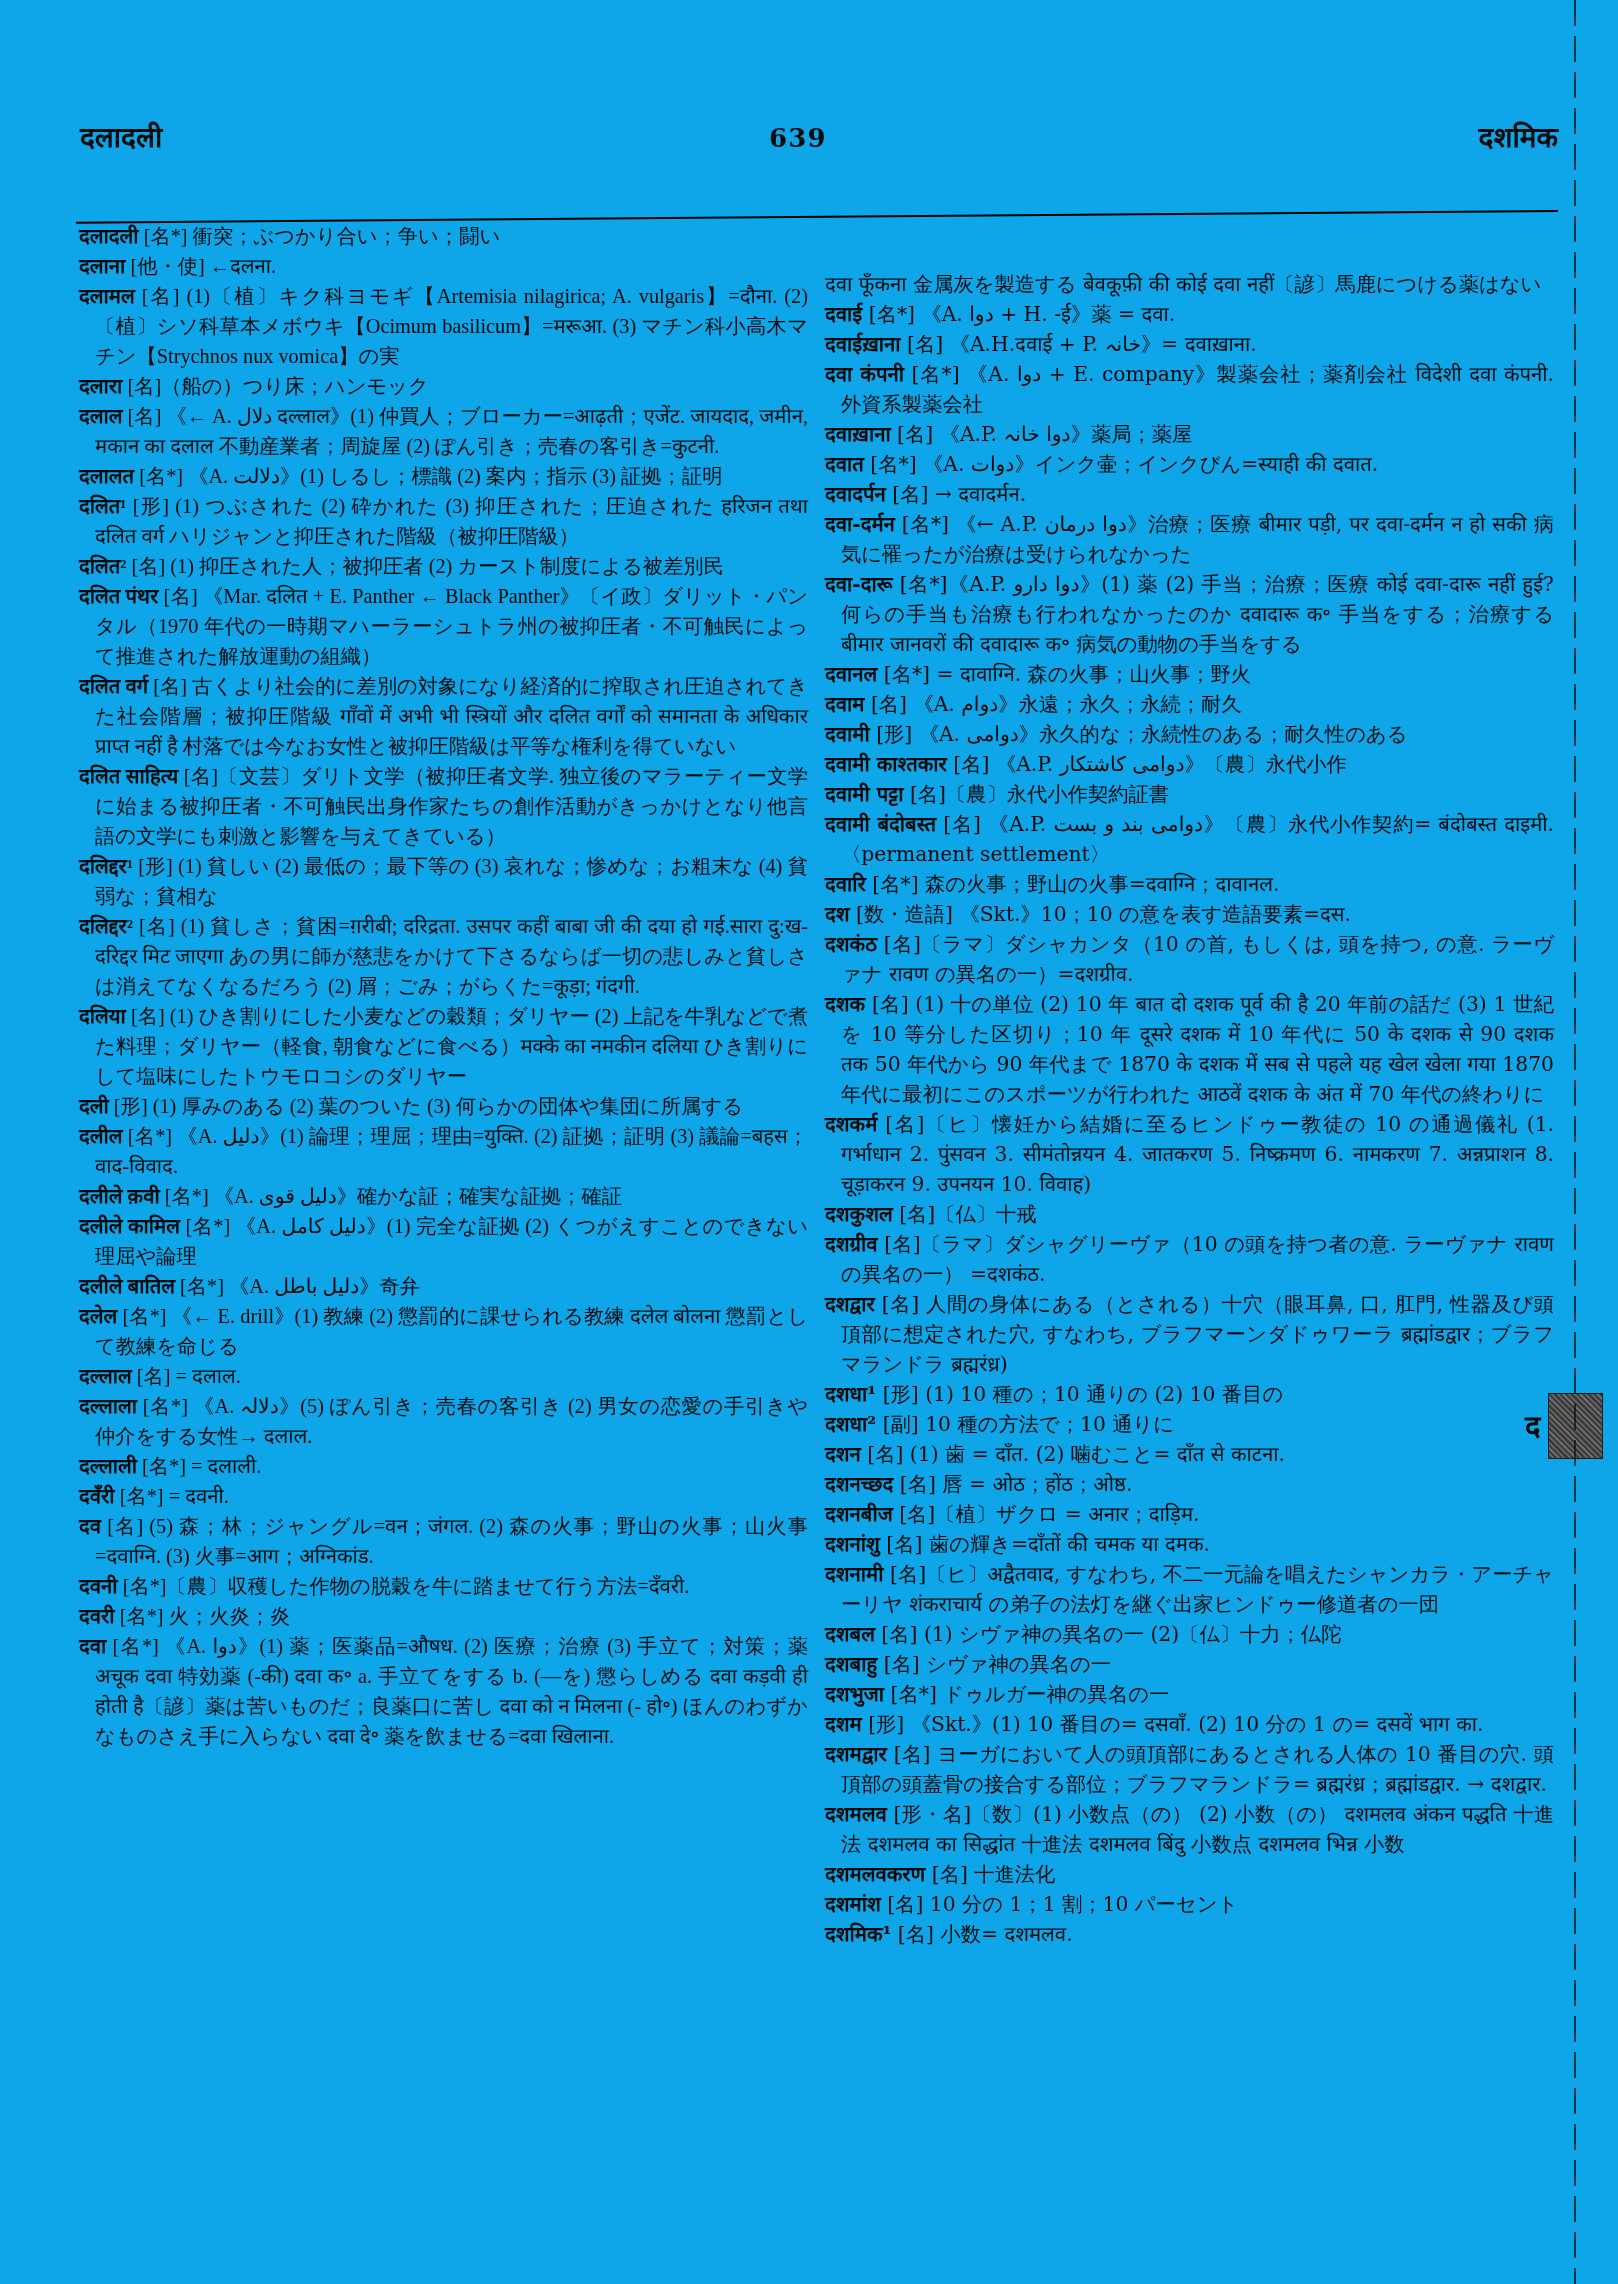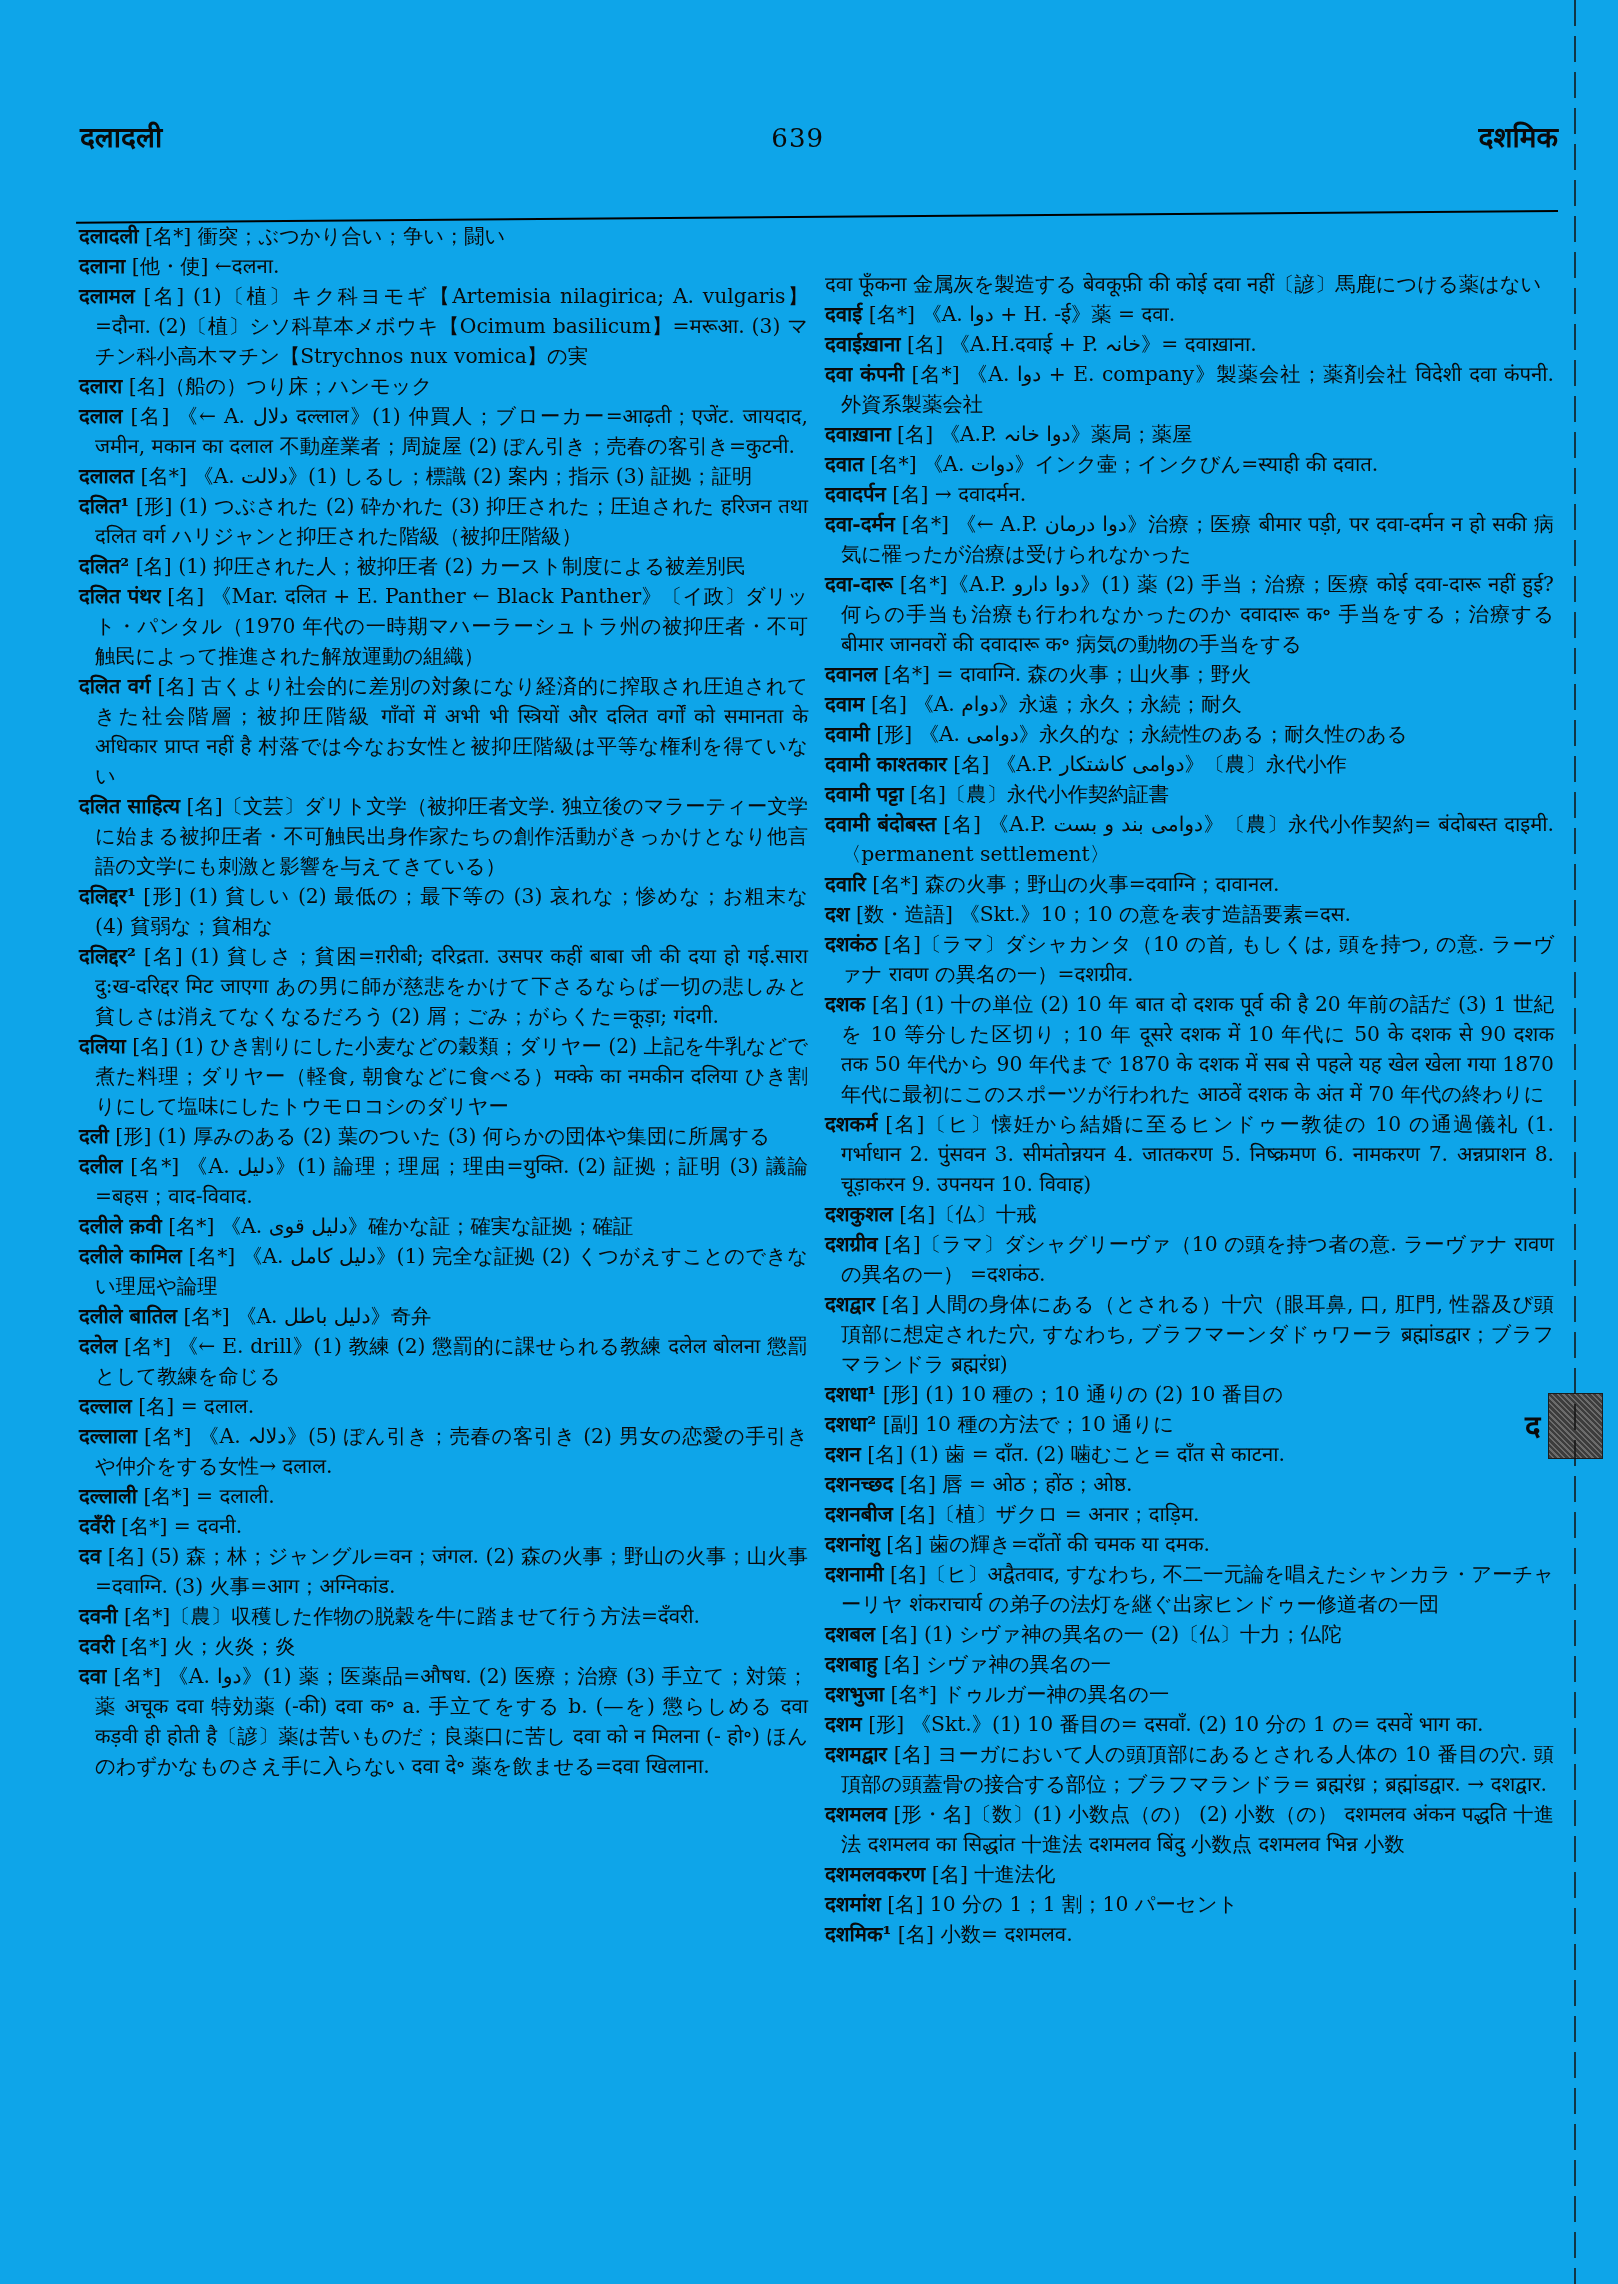--- a/index.html
+++ b/index.html
@@ -9,31 +9,31 @@
     font-family:"DejaVu Serif","Liberation Serif",serif;
     position:relative;overflow:hidden;
   }
   .page{position:absolute;inset:0;background:#0ea5e9;}
   
   .header-row{
     position:absolute;top:123px;left:80px;width:1478px;
     display:flex;justify-content:space-between;align-items:baseline;
   }
   .running-word{font-size:28px;font-weight:bold;line-height:1;}
-  .page-number{font-size:26px;font-weight:normal;letter-spacing:1.1px;transform:translateX(-22.6px);}
+  .page-number{font-size:26px;font-weight:bold;letter-spacing:1.1px;transform:translateX(-22.6px);}
   .header-rule{
     position:absolute;top:210px;left:76px;width:1482px;height:2.3px;
     background:#000;transform:rotate(-0.45deg);transform-origin:right center;
   }
   
   .col{
     position:absolute;top:221px;width:729px;
     font-size:20.3px;line-height:30px;text-align:justify;
   }
-  .col-left{left:79px;}
+  .col-left{left:79px;font-family:Liberation Serif, serif;}
   .col-right{left:825px;margin-top:48px;}
   .entry{
     margin:0;padding-left:16px;text-indent:-16px;
   }
   .head{font-weight:bold;}
   
   .margin-tab{position:absolute;left:1525px;top:1393px;display:flex;align-items:center;}
   .tab-letter{font-size:29px;font-weight:bold;line-height:1;margin-right:8px;}
   .tab-box{
     width:53px;height:64px;

